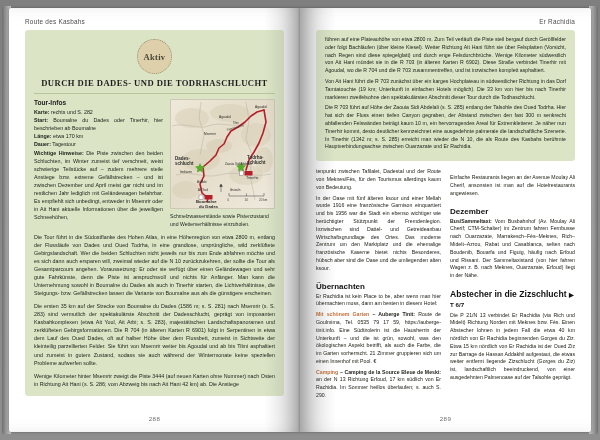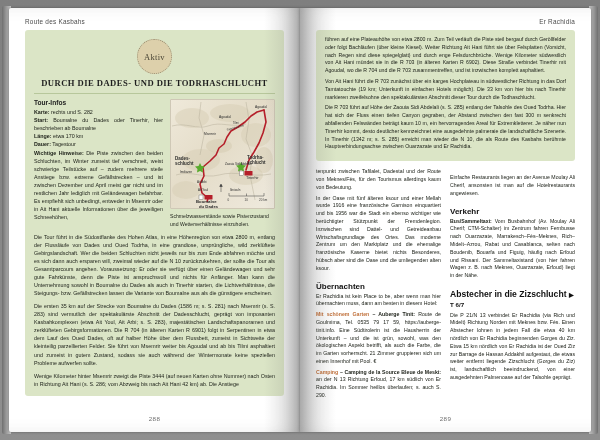--- a/index.html
+++ b/index.html
@@ -58,21 +58,21 @@
     padding:7px 9px 8px 9px;
     position:relative;
   }
   .aktiv-badge{
     width:33px;height:33px;border-radius:50%;
     background:#ddd0ab;
     border:1px dotted #9a8f72;
     margin:2px auto 4px auto;
     display:flex;align-items:center;justify-content:center;
     font-family:"Liberation Serif",serif;
-    font-size:8.5px;color:#4a4536;letter-spacing:.3px;
+    font-size:8.5px;color:#4a4536;letter-spacing:.3px;font-weight:bold;
   }
   .feature-title{
     text-align:center;
     font-family:"Liberation Serif",serif;
     font-weight:bold;
     font-size:8.6px;
     letter-spacing:.45px;
     color:#1e1e1e;
     margin:2px 0 5px 0;
   }
@@ -265,21 +265,21 @@
             <div class="sec-spacer"></div>
             <h3 class="sec">Übernachten</h3>
             <p class="rp-para">Er Rachidia ist kein Place to be, aber wenn man hier übernachten muss, dann am besten in diesem Hotel:</p>
             <p class="rp-para"><span class="cat">Mit schönem Garten</span><b> – Auberge Tinit:</b><span> Route de Goulmima, Tel. 0535 79 17 59, https://auberge-tinit.info. Eine Südtirolerin ist die Hausherrin der Unterkunft – und die ist grün, sowohl, was den ökologischen Aspekt betrifft, als auch die Farbe, die im Garten vorherrscht. 21 Zimmer gruppieren sich um einen Innenhof mit Pool. €</span></p>
             <p class="rp-para"><span class="cat">Camping</span><b> – Camping de la Source Bleue de Meski:</b><span> an der N 13 Richtung Erfoud, 17 km südlich von Er Rachidia. Im Sommer heillos überlaufen; s. auch S. 290.</span></p>
           </div>
         <div class="rp-col" id="rp-col-right">
             <div class="sec-spacer"></div>
             <p class="rp-para">Einfache Restaurants liegen an der Avenue Moulay Ali Cherif, ansonsten ist man auf die Hotelrestaurants angewiesen.</p>
             <div class="sec-spacer"></div>
-            <h3 class="sec">Verkehr</h3>
+            <h3 class="sec">Dezember</h3>
             <p class="rp-para"><b>Bus/Sammeltaxi:</b><span> Vom Busbahnhof (Av. Moulay Ali Cherif; CTM-Schalter) im Zentrum fahren Fernbusse nach Ouarzazate, Marrakesch–Fès–Meknes, Rich–Midelt–Azrou, Rabat und Casablanca, selten nach Boudenib, Bouarfa und Figuig, häufig nach Erfoud und Rissani. Der Sammeltaxistand (von hier fahren Wagen z. B. nach Meknes, Ouarzazate, Erfoud) liegt in der Nähe.</span></p>
             <div class="sec-spacer"></div>
             <h3 class="sec big">Abstecher in die Zizschlucht  <span class="arrow">▶ T 6/7</span></h3>
             <p class="rp-para">Die P 21/N 13 verbindet Er Rachidia (via Rich und Midelt) Richtung Norden mit Meknes bzw. Fès. Einen Abstecher lohnen in jedem Fall die etwa 40 km nördlich von Er Rachidia beginnenden Gorges du Ziz. Etwa 15 km nördlich von Er Rachidia ist der Oued Ziz zur Barrage de Hassan Addakhil aufgestaut, die etwas weiter entfernt liegende Zizschlucht (Gorges du Ziz) ist, landschaftlich beeindruckend, von einer ausgedehnten Palmenoase auf der Talsohle geprägt.</p>
           </div>
       </div>
 
       <div class="pagenum">289</div>
     </div>
   </div>

